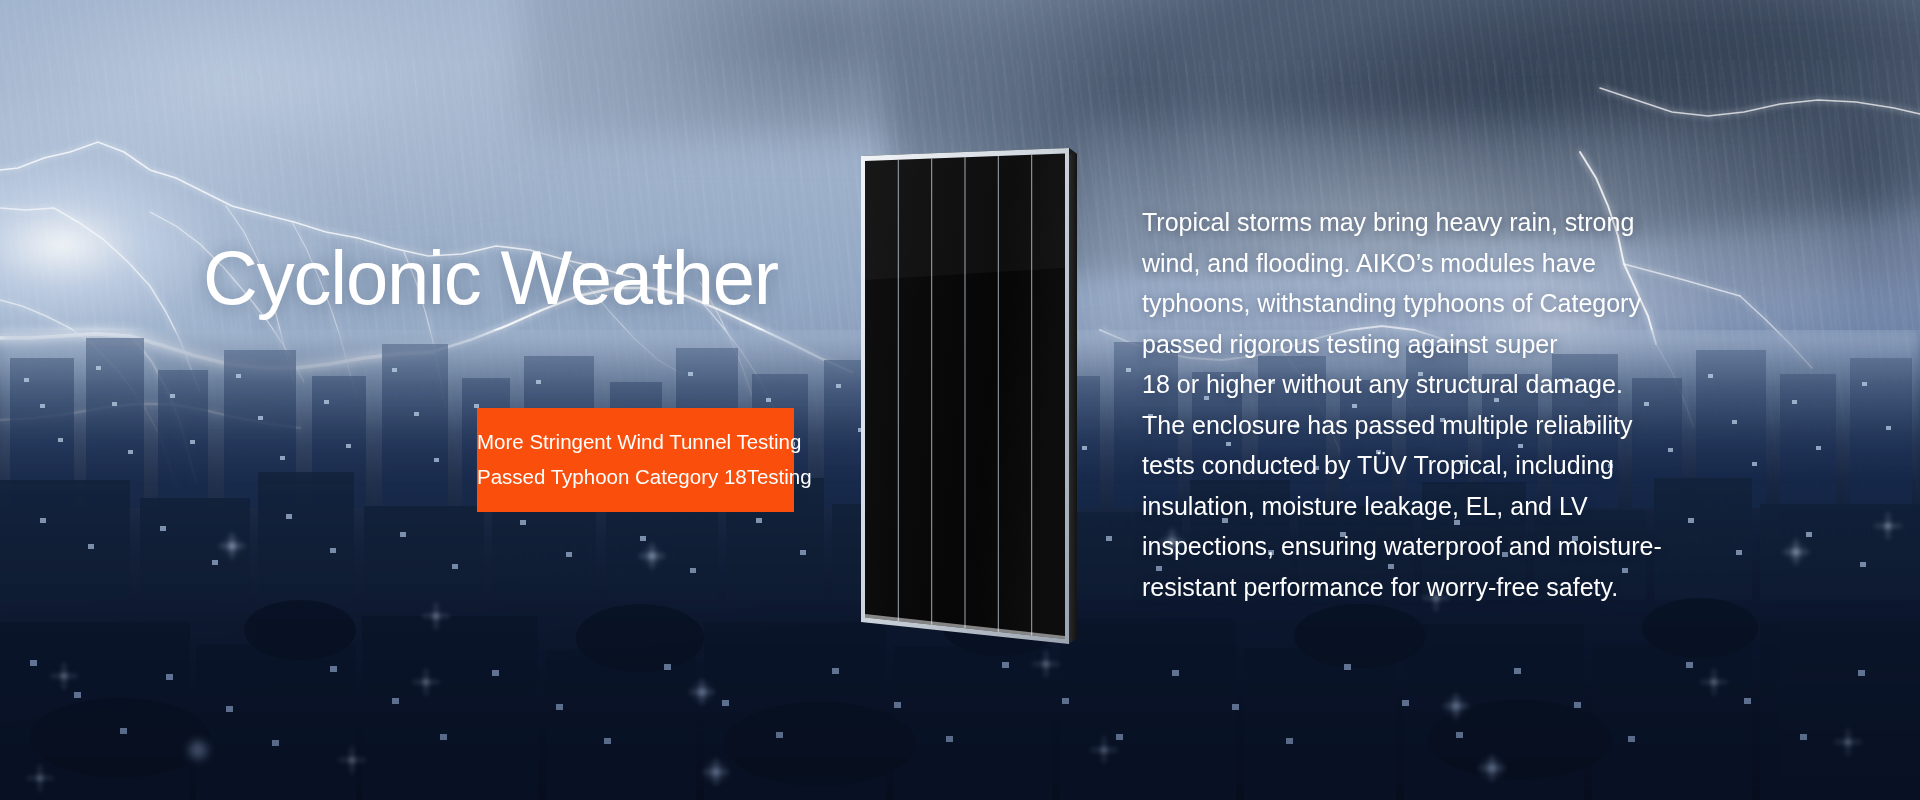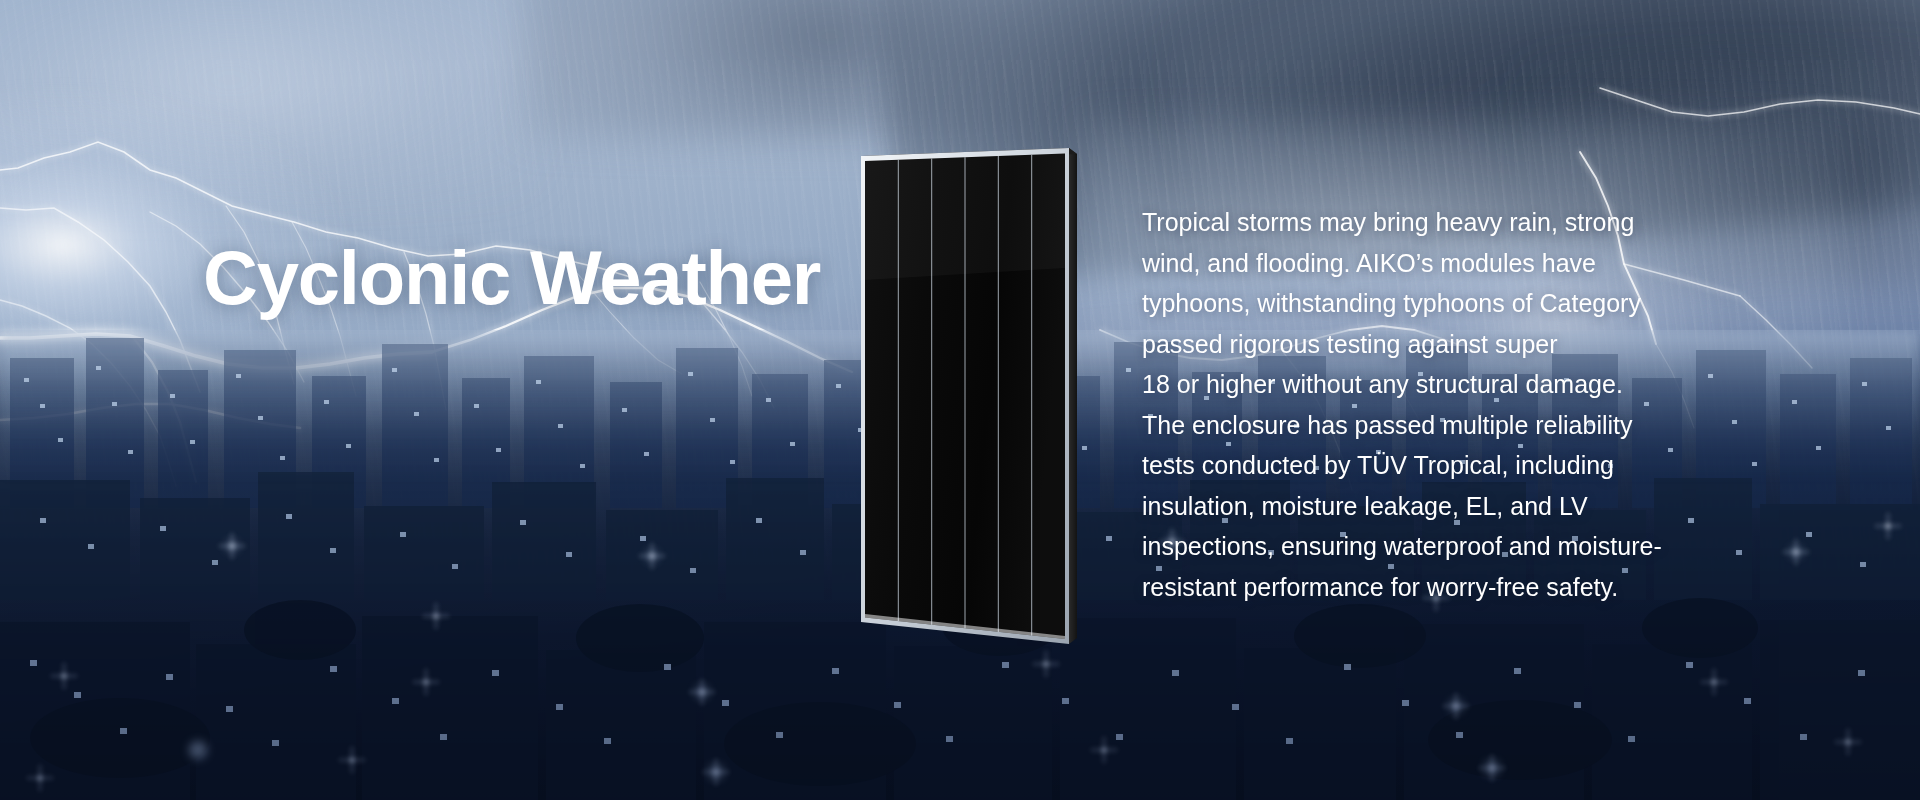--- a/index.html
+++ b/index.html
@@ -199,21 +199,21 @@
     width: 240px; height: 545px;
   }
   .panel-svg { position: absolute; inset: 0; overflow: visible; }
 
   
   .headline {
     position: absolute;
     left: 203px; top: 238px;
     font-size: 76px;
     line-height: 1.05;
-    font-weight: bold;
+    font-weight: normal;
     letter-spacing: -1.2px;
     color: #ffffff;
     text-shadow: 0 2px 18px rgba(20,40,70,0.35);
     white-space: nowrap;
   }
 
   .badge {
     position: absolute;
     left: 477px; top: 408px;
     width: 317px;
@@ -617,20 +617,24 @@
         <line x1="143.3" y1="38.0" x2="143.3" y2="514.2"></line>
         <line x1="176.7" y1="36.7" x2="176.7" y2="517.8"></line>
       </g>
 
       <polygon points="10,43 210,35.5 210,150 10,162" fill="#ffffff" opacity="0.035"></polygon>
 
       <polygon points="10,496 210,518 210,521 10,499.5" fill="#ffffff" opacity="0.5"></polygon>
     </svg>
   </div>
 
+  <div class="badge">
+    <span class="badge-line">More Stringent Wind Tunnel Testing</span>
+    <span class="badge-line">Passed Typhoon Category 18Testing</span>
+  </div>
 
   <div class="paragraph">
     <span class="pline">Tropical storms may bring heavy rain, strong</span>
     <span class="pline">wind, and flooding. AIKO’s modules have</span>
     <span class="pline">typhoons, withstanding typhoons of Category</span>
     <span class="pline">passed rigorous testing against super</span>
     <span class="pline">18 or higher without any structural damage.</span>
     <span class="pline">The enclosure has passed multiple reliability</span>
     <span class="pline">tests conducted by TÜV Tropical, including</span>
     <span class="pline">insulation, moisture leakage, EL, and LV</span>

